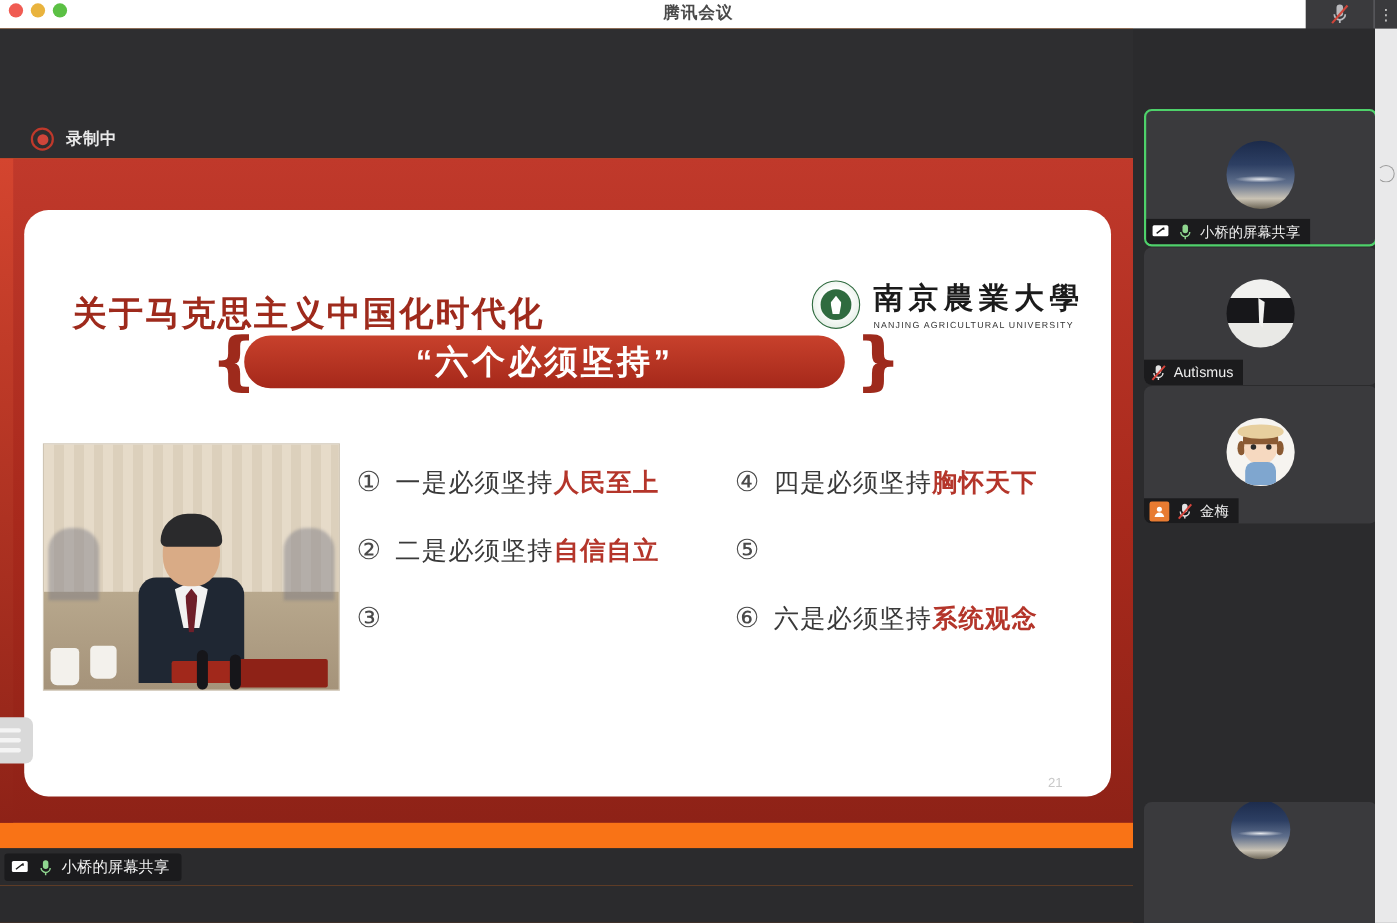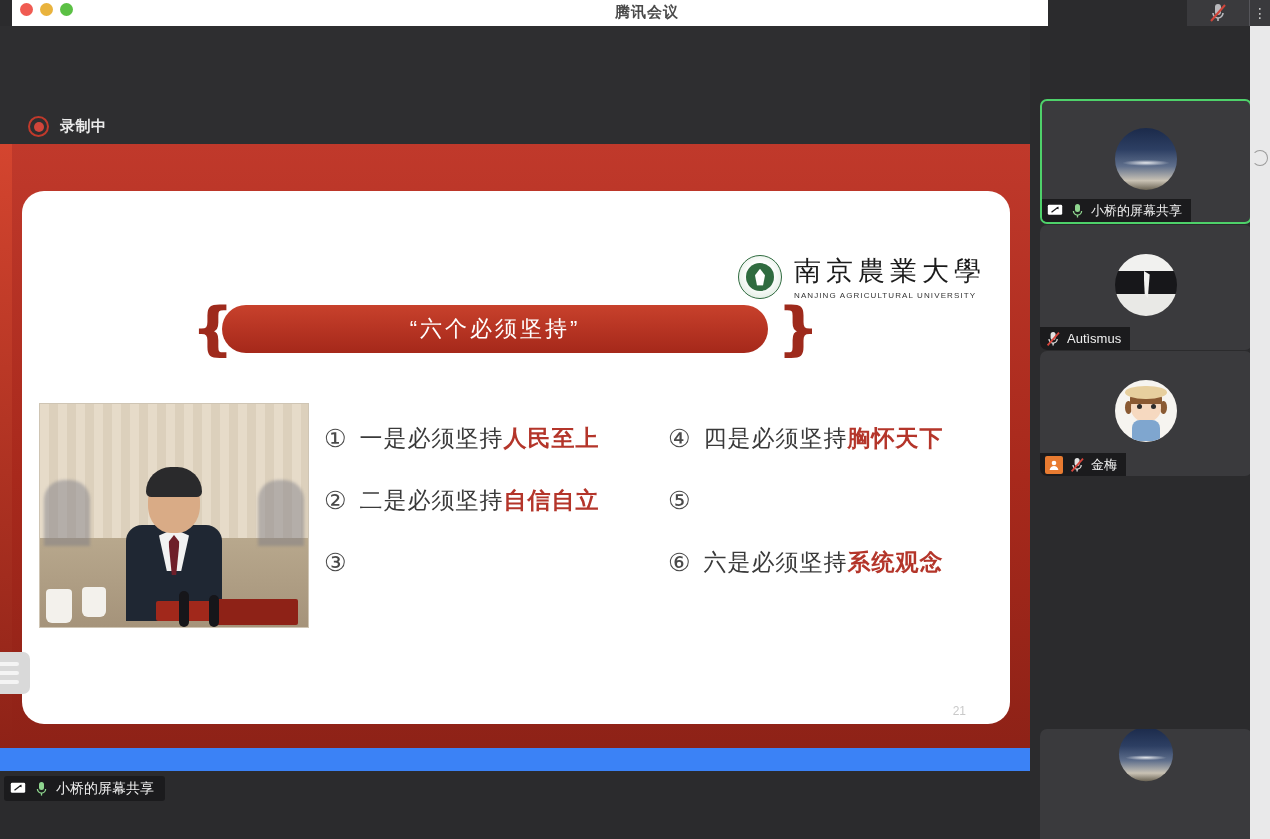--- a/index.html
+++ b/index.html
@@ -6,23 +6,22 @@
   body{
     width:1270px;height:839px;overflow:hidden;
     background:#2b2b2d;
     font-family:"Liberation Sans","DejaVu Sans",sans-serif;
     -webkit-font-smoothing:antialiased;
   }
   .app{position:relative;width:1270px;height:839px;overflow:hidden;}
 
   
   .titlebar{
-    position:absolute;left:0;top:0;width:1036px;height:26px;
+    position:absolute;left:0;top:0;width:1270px;height:26px;
     background:#ffffff;
-    margin-left:12px;
   }
   .traffic{position:absolute;left:8px;top:3px;display:flex;gap:7px;}
   .dot{width:13px;height:13px;border-radius:50%;}
   .dot.red{background:#f05b52;}
   .dot.yellow{background:#e9b33d;}
   .dot.green{background:#5bc044;}
   .title-text{
     position:absolute;left:0;top:0;width:1270px;height:26px;
     text-align:center;line-height:24px;
     font-size:15px;color:#4a4a4a;font-weight:600;
@@ -36,21 +35,21 @@
     display:flex;align-items:center;justify-content:center;
     margin-top:0px;
   }
   .tb-divider{width:1px;height:40px;background:#55555a;}
   .tb-more{width:20px;height:40px;background:#3a3a3d;
     display:flex;align-items:center;justify-content:center;color:#cfcfcf;font-size:14px;}
 
   
   .stage{
     position:absolute;left:0;top:26px;width:1030px;height:779px;
-    background:#3b82f6;
+    background:#f97316;
   }
   .rec-bar{
     position:absolute;left:0;top:0;width:1030px;height:118px;
     background:#2e2e30;
   }
   .rec{
     position:absolute;left:28px;top:90px;display:flex;align-items:center;gap:11px;
   }
   .rec-dot{
     width:21px;height:21px;border-radius:50%;
@@ -104,36 +103,36 @@
     content:"";position:absolute;left:50%;top:50%;transform:translate(-50%,-50%);
     width:28px;height:28px;border-radius:50%;
     background:#2f6b3f;
   }
   .logo-seal:after{
     content:"";position:absolute;left:50%;top:52%;transform:translate(-50%,-50%);
     width:10px;height:17px;background:#ffffff;
     clip-path:polygon(50% 0%,100% 38%,80% 100%,20% 100%,0% 38%);
   }
   .logo-txt{display:flex;flex-direction:column;gap:2px;}
-  .logo-cn{font-size:27px;font-weight:400;color:#1b1b1b;letter-spacing:5px;
+  .logo-cn{font-size:27px;font-weight:700;color:#1b1b1b;letter-spacing:5px;
     font-family:"DejaVu Serif","Liberation Serif",serif;}
   .logo-en{font-size:8px;color:#333;letter-spacing:1.1px;
     font-family:Liberation Sans, sans-serif;}
 
   
   .banner-row{
     position:absolute;left:168px;top:114px;width:610px;height:56px;
   }
   .banner-pill{
     position:absolute;left:32px;top:0;width:546px;height:48px;
     background:linear-gradient(180deg,#c8412c,#a5281a);
     border-radius:26px;
     display:flex;align-items:center;justify-content:center;
   }
-  .banner-pill span{font-size:22px;font-weight:400;color:#fff;letter-spacing:3px;}
+  .banner-pill span{font-size:30px;font-weight:700;color:#fff;letter-spacing:3px;}
   .brk{
     position:absolute;top:-4px;width:26px;height:58px;color:#9e2a1c;
     font-size:56px;line-height:54px;font-weight:700;
     font-family:"DejaVu Serif",serif;
   }
   .brk.l{left:0;}
   .brk.r{right:0;}
 
   
   .photo{
@@ -293,20 +292,21 @@
         <span class="rec-dot">
             <i></i>
           </span>
         <span class="rec-label">录制中</span>
       </div>
     </div>
 
     <div class="slide-frame">
       <div class="slide-card">
 
+        <div class="slide-title">关于马克思主义中国化时代化</div>
 
         <div class="logo-wrap">
           <div class="logo-seal"></div>
           <div class="logo-txt">
             <div class="logo-cn">南京農業大學</div>
             <div class="logo-en">NANJING AGRICULTURAL UNIVERSITY</div>
           </div>
         </div>
 
         <div class="banner-row">

